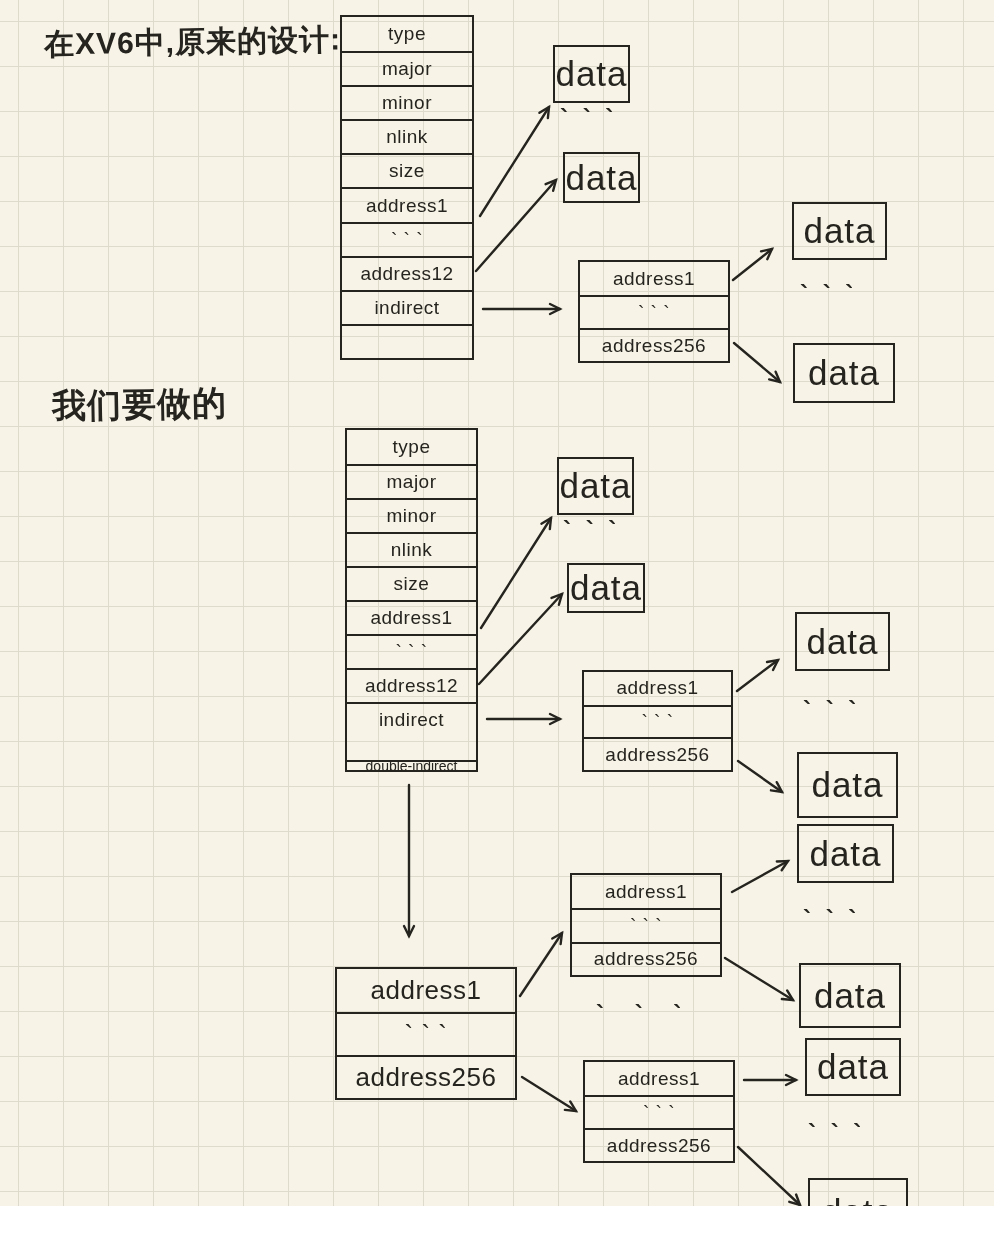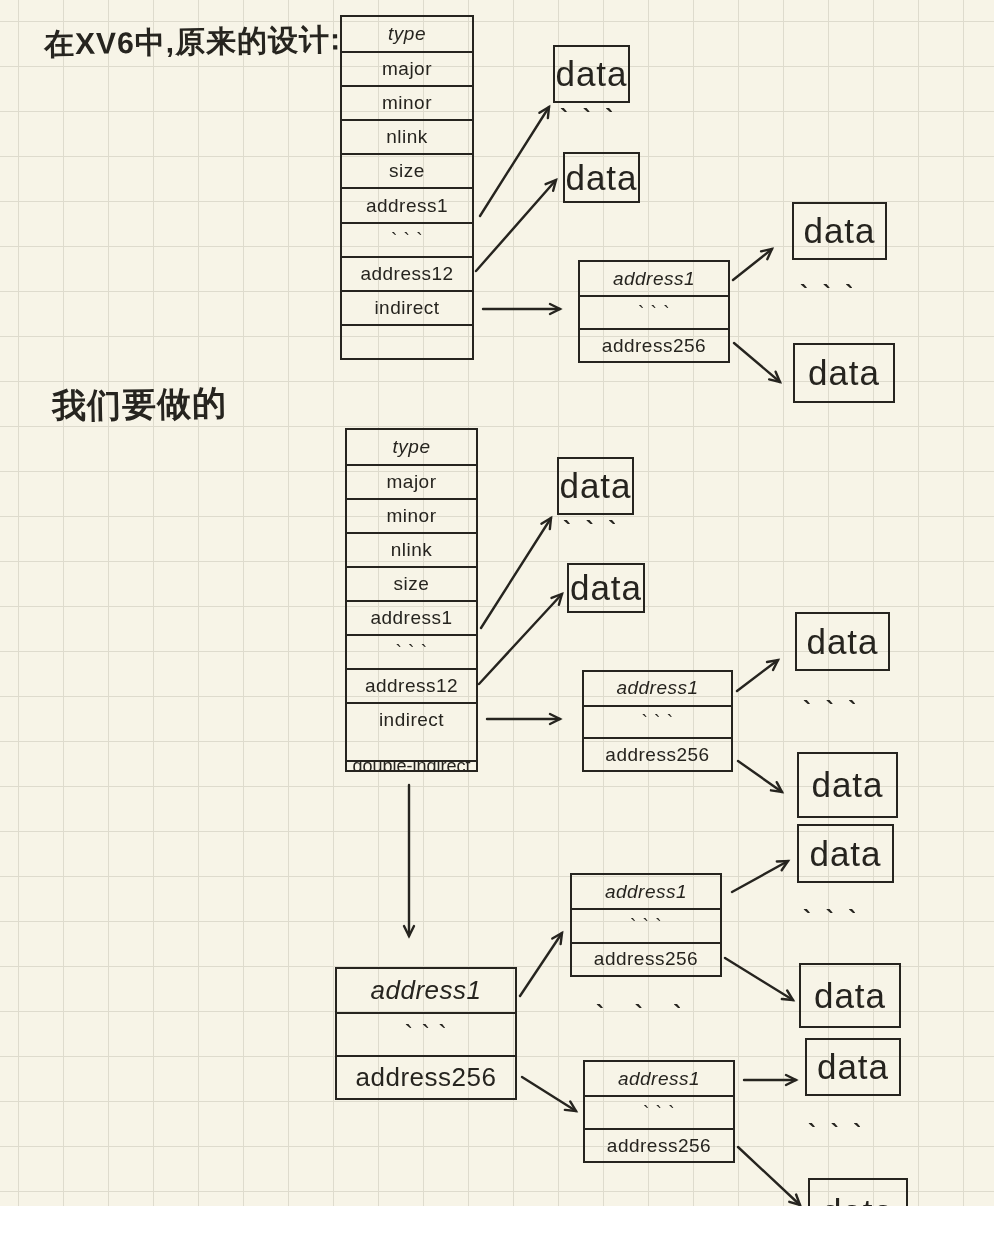--- a/index.html
+++ b/index.html
@@ -34,23 +34,23 @@
   .htable .cell {
     display:flex;
     align-items:center;
     justify-content:center;
     border-top:2px solid #26241f;
     font-size:19px;
     letter-spacing:0.5px;
     overflow:hidden;
     white-space:nowrap;
   }
-  .htable .cell:first-child { border-top:none;font-style:italic; }
+  .htable .cell:first-child { border-top:none; }
   .htable.big .cell { font-size:26px; }
-  #inode-new .cell:last-child { font-size:18px; letter-spacing:0;margin-top:24px; }
+  #inode-new .cell:last-child { font-size:14px; letter-spacing:0;margin-top:24px; }
   .dbox {
     position:absolute;
     border:2.4px solid #26241f;
     display:flex;
     align-items:center;
     justify-content:center;
     font-size:35px;
     box-sizing:border-box;
     letter-spacing:1px;
   }

